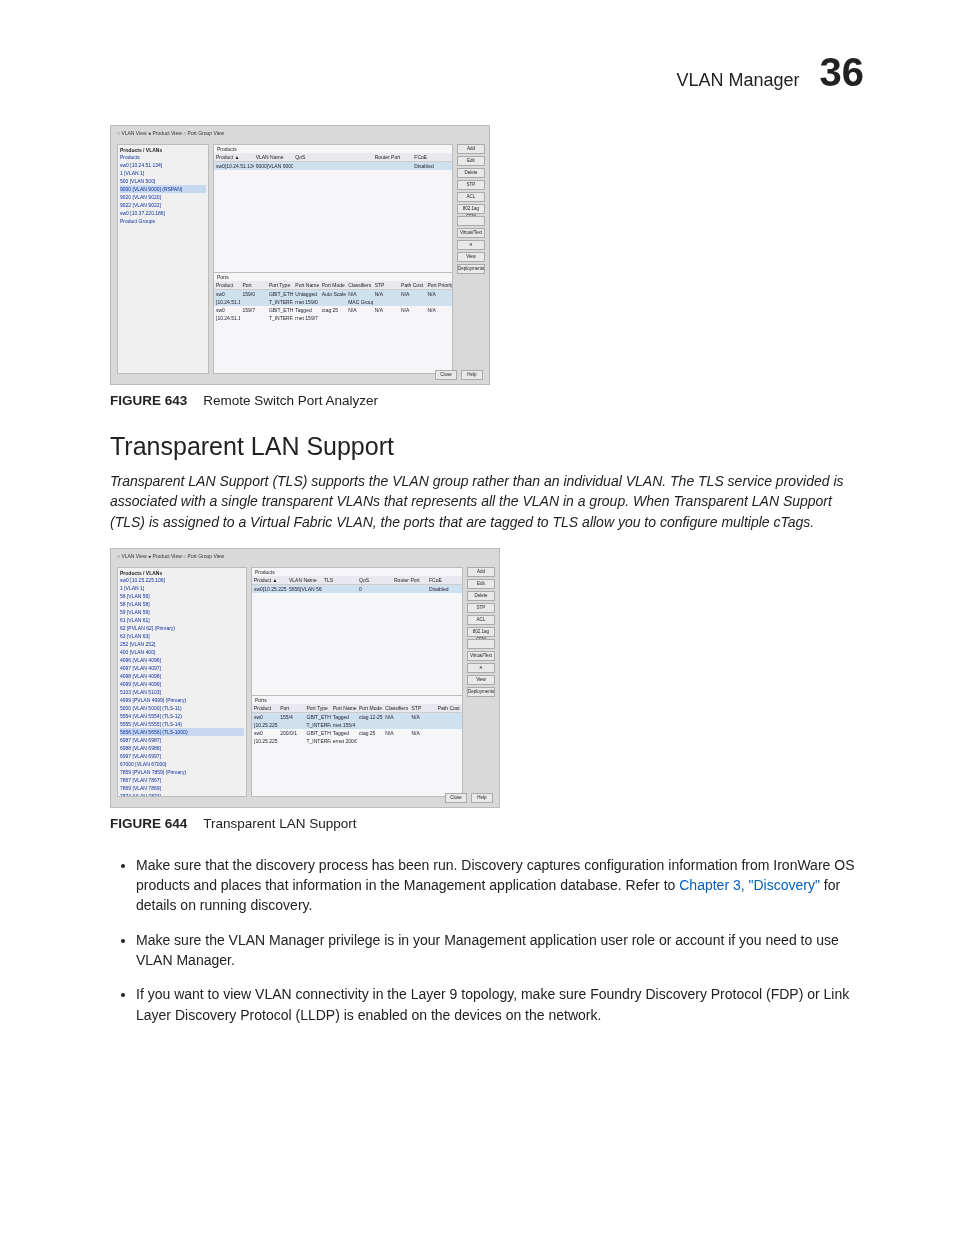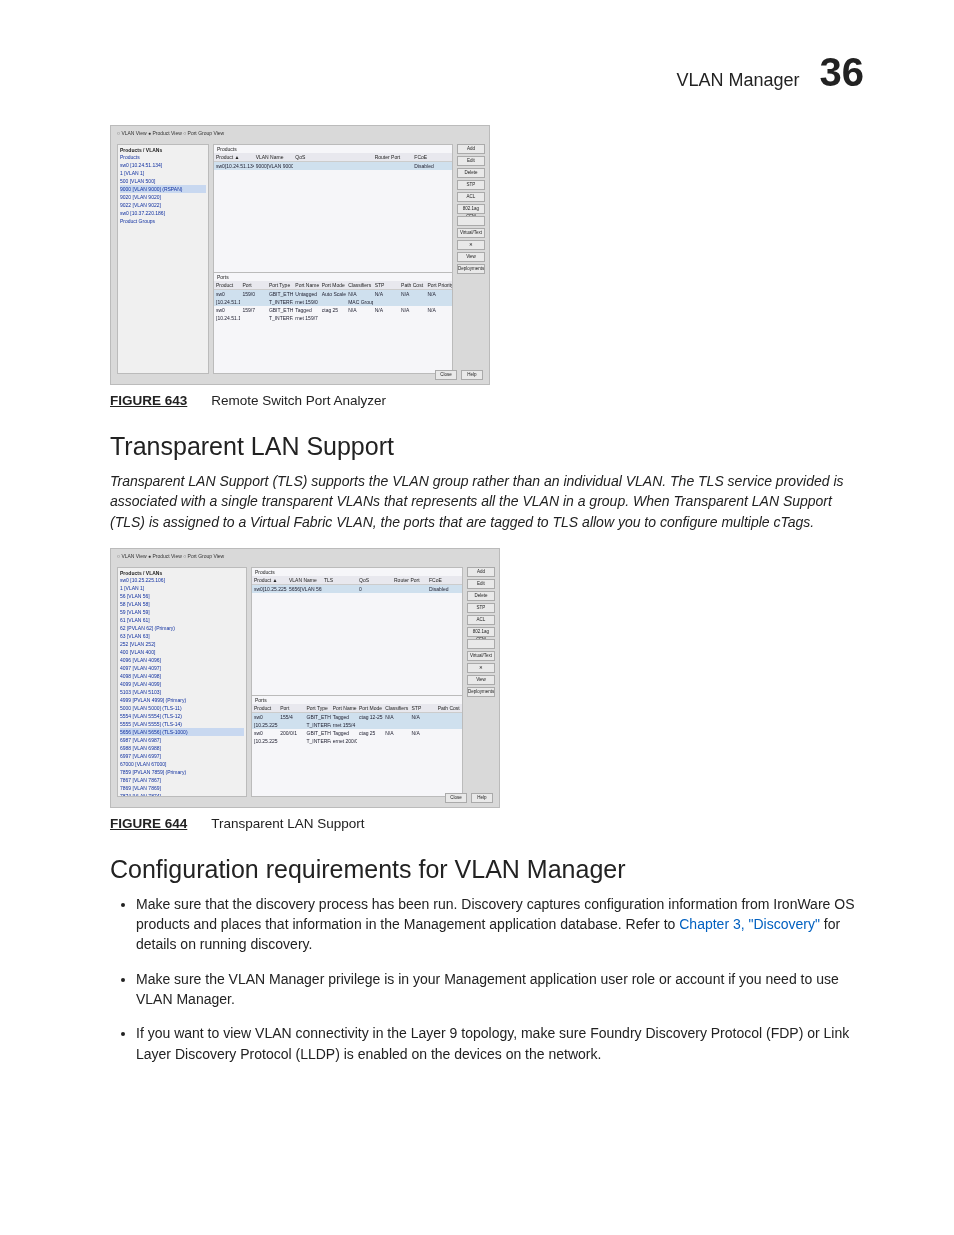--- a/index.html
+++ b/index.html
@@ -63,21 +63,21 @@
   .ss-grid-row.hl { background:#cfe0ee; }
   .ss-sub { position:absolute; bottom:0; left:0; right:0; height:100px; border-top:1px solid #bbb; background:#f6f6f9;}
   .ss-buttons { position:absolute; top:18px; right:4px; width:28px; display:flex; flex-direction:column; gap:2px; }
   .ss-btn { height:8px; background:#e9e9e9; border:1px solid #aaa; font-size:4.5px; line-height:8px; text-align:center; }
   .ss-bottom { position:absolute; bottom:4px; right:6px; display:flex; gap:4px;}
   .ss-bottom .ss-btn { width:20px; }
   .caption {
     font-size: 13.5px;
     margin: 6px 0 24px 0;
   }
-  .caption .figno { font-weight:700; margin-right:24px;text-decoration:underline; }
+  .caption .figno { font-weight:700; margin-right:16px; }
   h2.section-h {
     font-family: Arial, sans-serif;
     font-weight: 400;
     font-size: 25px;
     color: #222;
     margin: 18px 0 10px 0;
   }
   p.body {
     font-size: 14px;
     line-height: 1.45;
@@ -346,21 +346,20 @@
       </div>
     <div class="ss-bottom">
         <div class="ss-btn">Close</div>
         <div class="ss-btn">Help</div>
       </div>
   </div>
   <div class="caption">
     <span class="figno">FIGURE 644</span><span>Transparent LAN Support</span>
   </div>
 
-  <h2 class="section-h">Configuration requirements for VLAN Manager</h2>
   <ul class="bullets">
     <li>
       <span>Make sure that the discovery process has been run. Discovery captures configuration information from IronWare OS products and places that information in the Management application database. Refer to </span><a class="xref" href="#">Chapter 3, "Discovery"</a><span> for details on running discovery.</span>
     </li>
     <li>Make sure the VLAN Manager privilege is in your Management application user role or account if you need to use VLAN Manager.</li>
     <li>If you want to view VLAN connectivity in the Layer 9 topology, make sure Foundry Discovery Protocol (FDP) or Link Layer Discovery Protocol (LLDP) is enabled on the devices on the network.</li>
   </ul>
 </div>
 
 </body></html>

